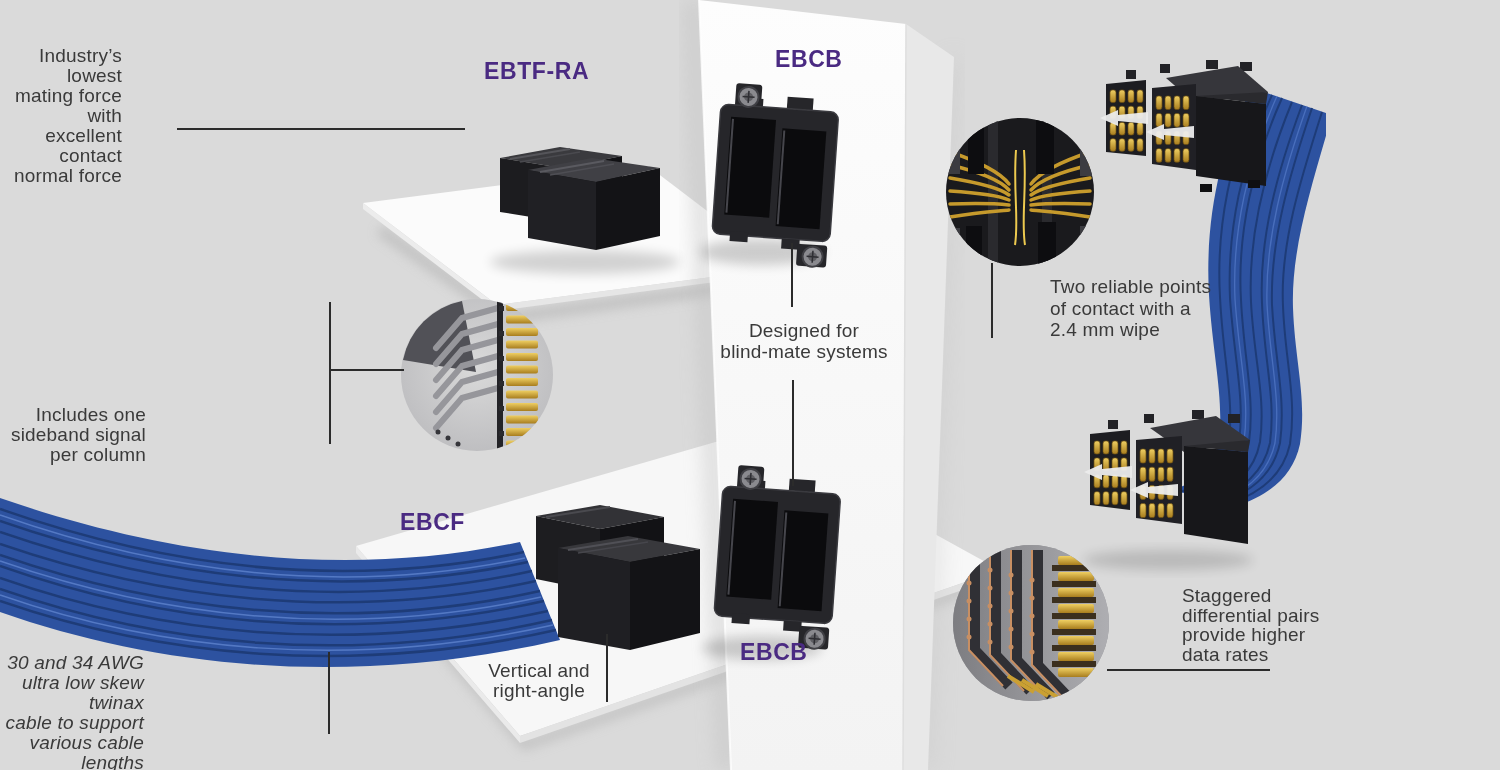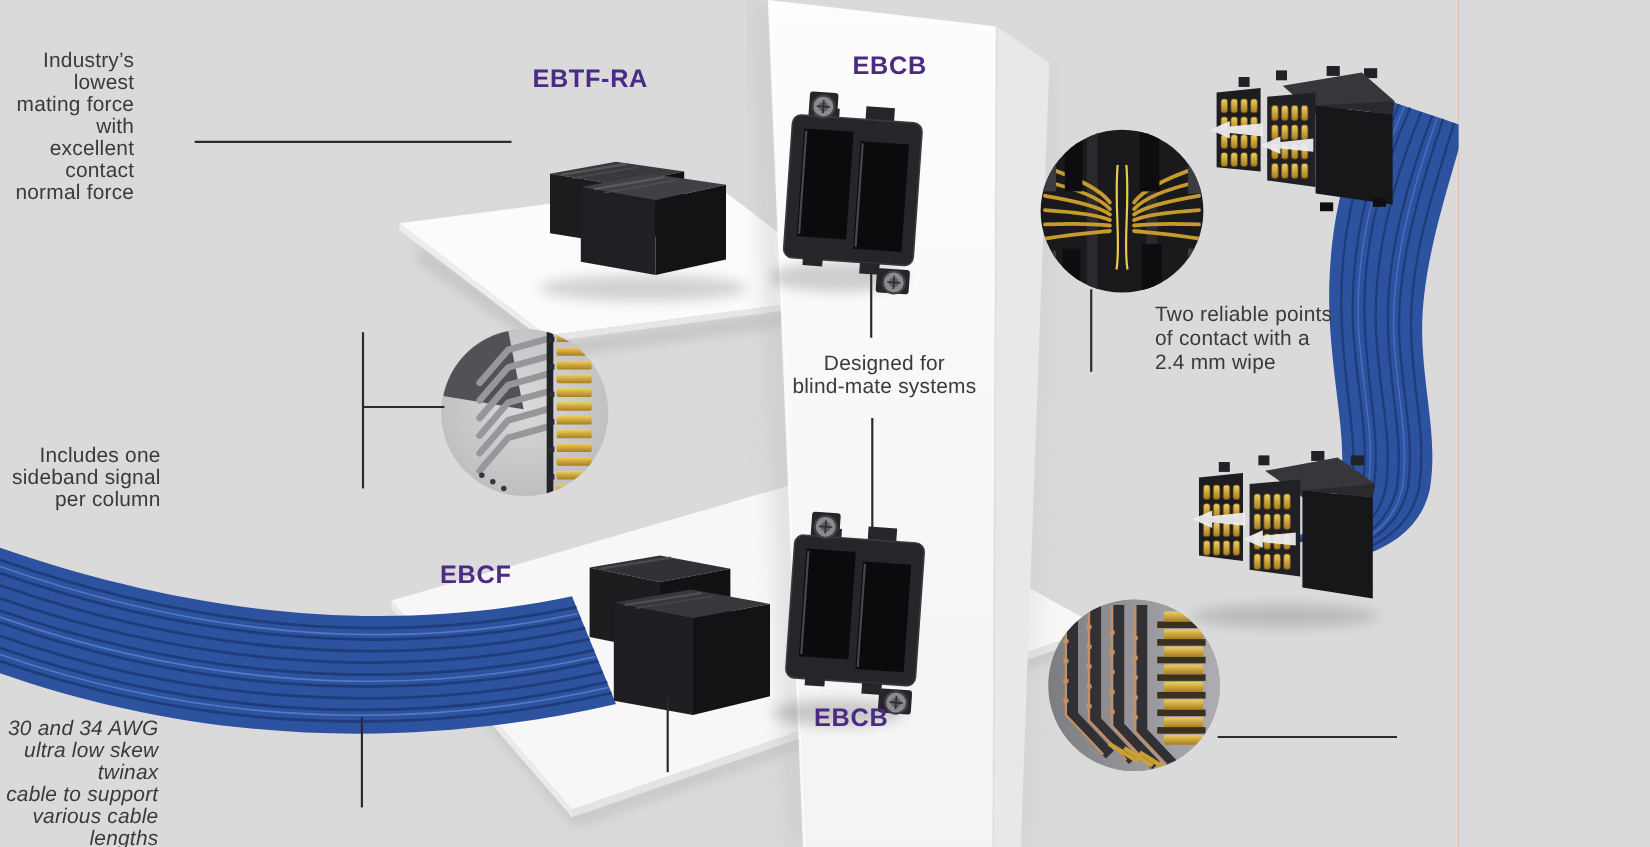--- a/index.html
+++ b/index.html
@@ -413,23 +413,29 @@
 
 <div class="txt right" style="right:1180px;top:382px;margin-top:23px;">Includes one
 sideband signal
 per column</div>
 
 <div class="plabel" style="left:400px;top:509px;">EBCF</div>
 <div class="txt right" style="right:1182px;top:653px;font-style:italic;">30 and 34 AWG
 ultra low skew twinax
 cable to support
 various cable lengths</div>
+<div class="txt center" style="left:478px;top:661px;width:122px;">Vertical and
+right-angle</div>
 
 <div class="txt center" style="left:704px;top:320px;width:200px;line-height:21px;">Designed for
 blind-mate systems</div>
 <div class="plabel" style="left:740px;top:639px;">EBCB</div>
 
 <div class="txt" style="left:1002px;top:276px;line-height:21.5px;margin-left:48px;">Two reliable points
 of contact with a
 2.4 mm wipe</div>
 <div class="plabel" style="left:1342px;top:284px;margin-left:30px;">EBCM</div>
+<div class="txt" style="left:1182px;top:586px;line-height:19.5px;">Staggered
+differential pairs
+provide higher
+data rates</div>
 
 </div>
 
 </body></html>

